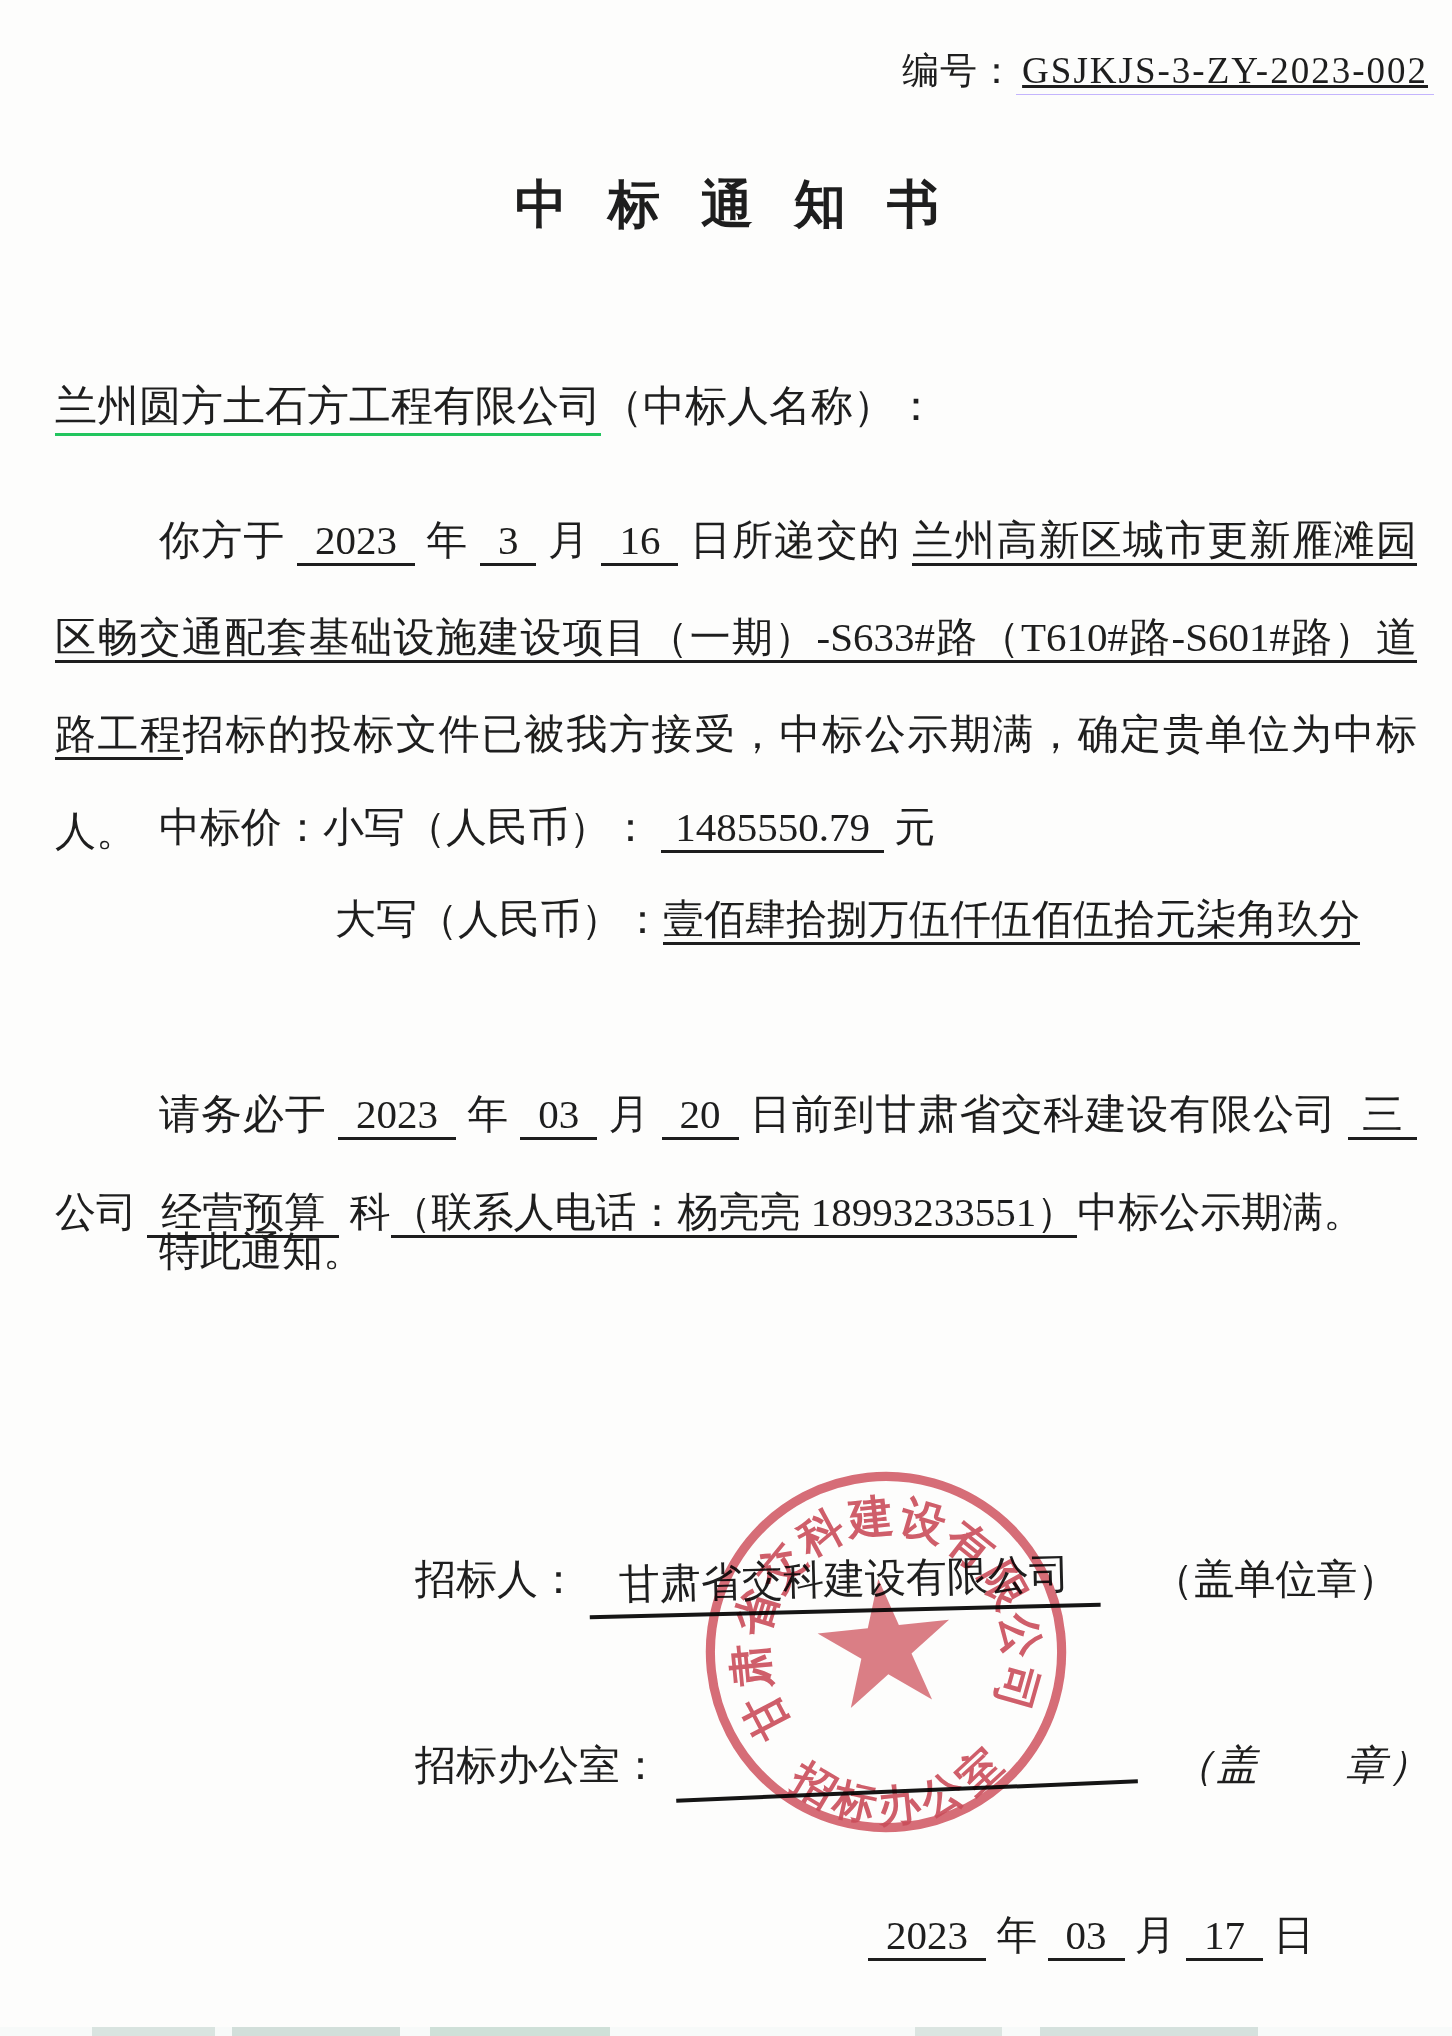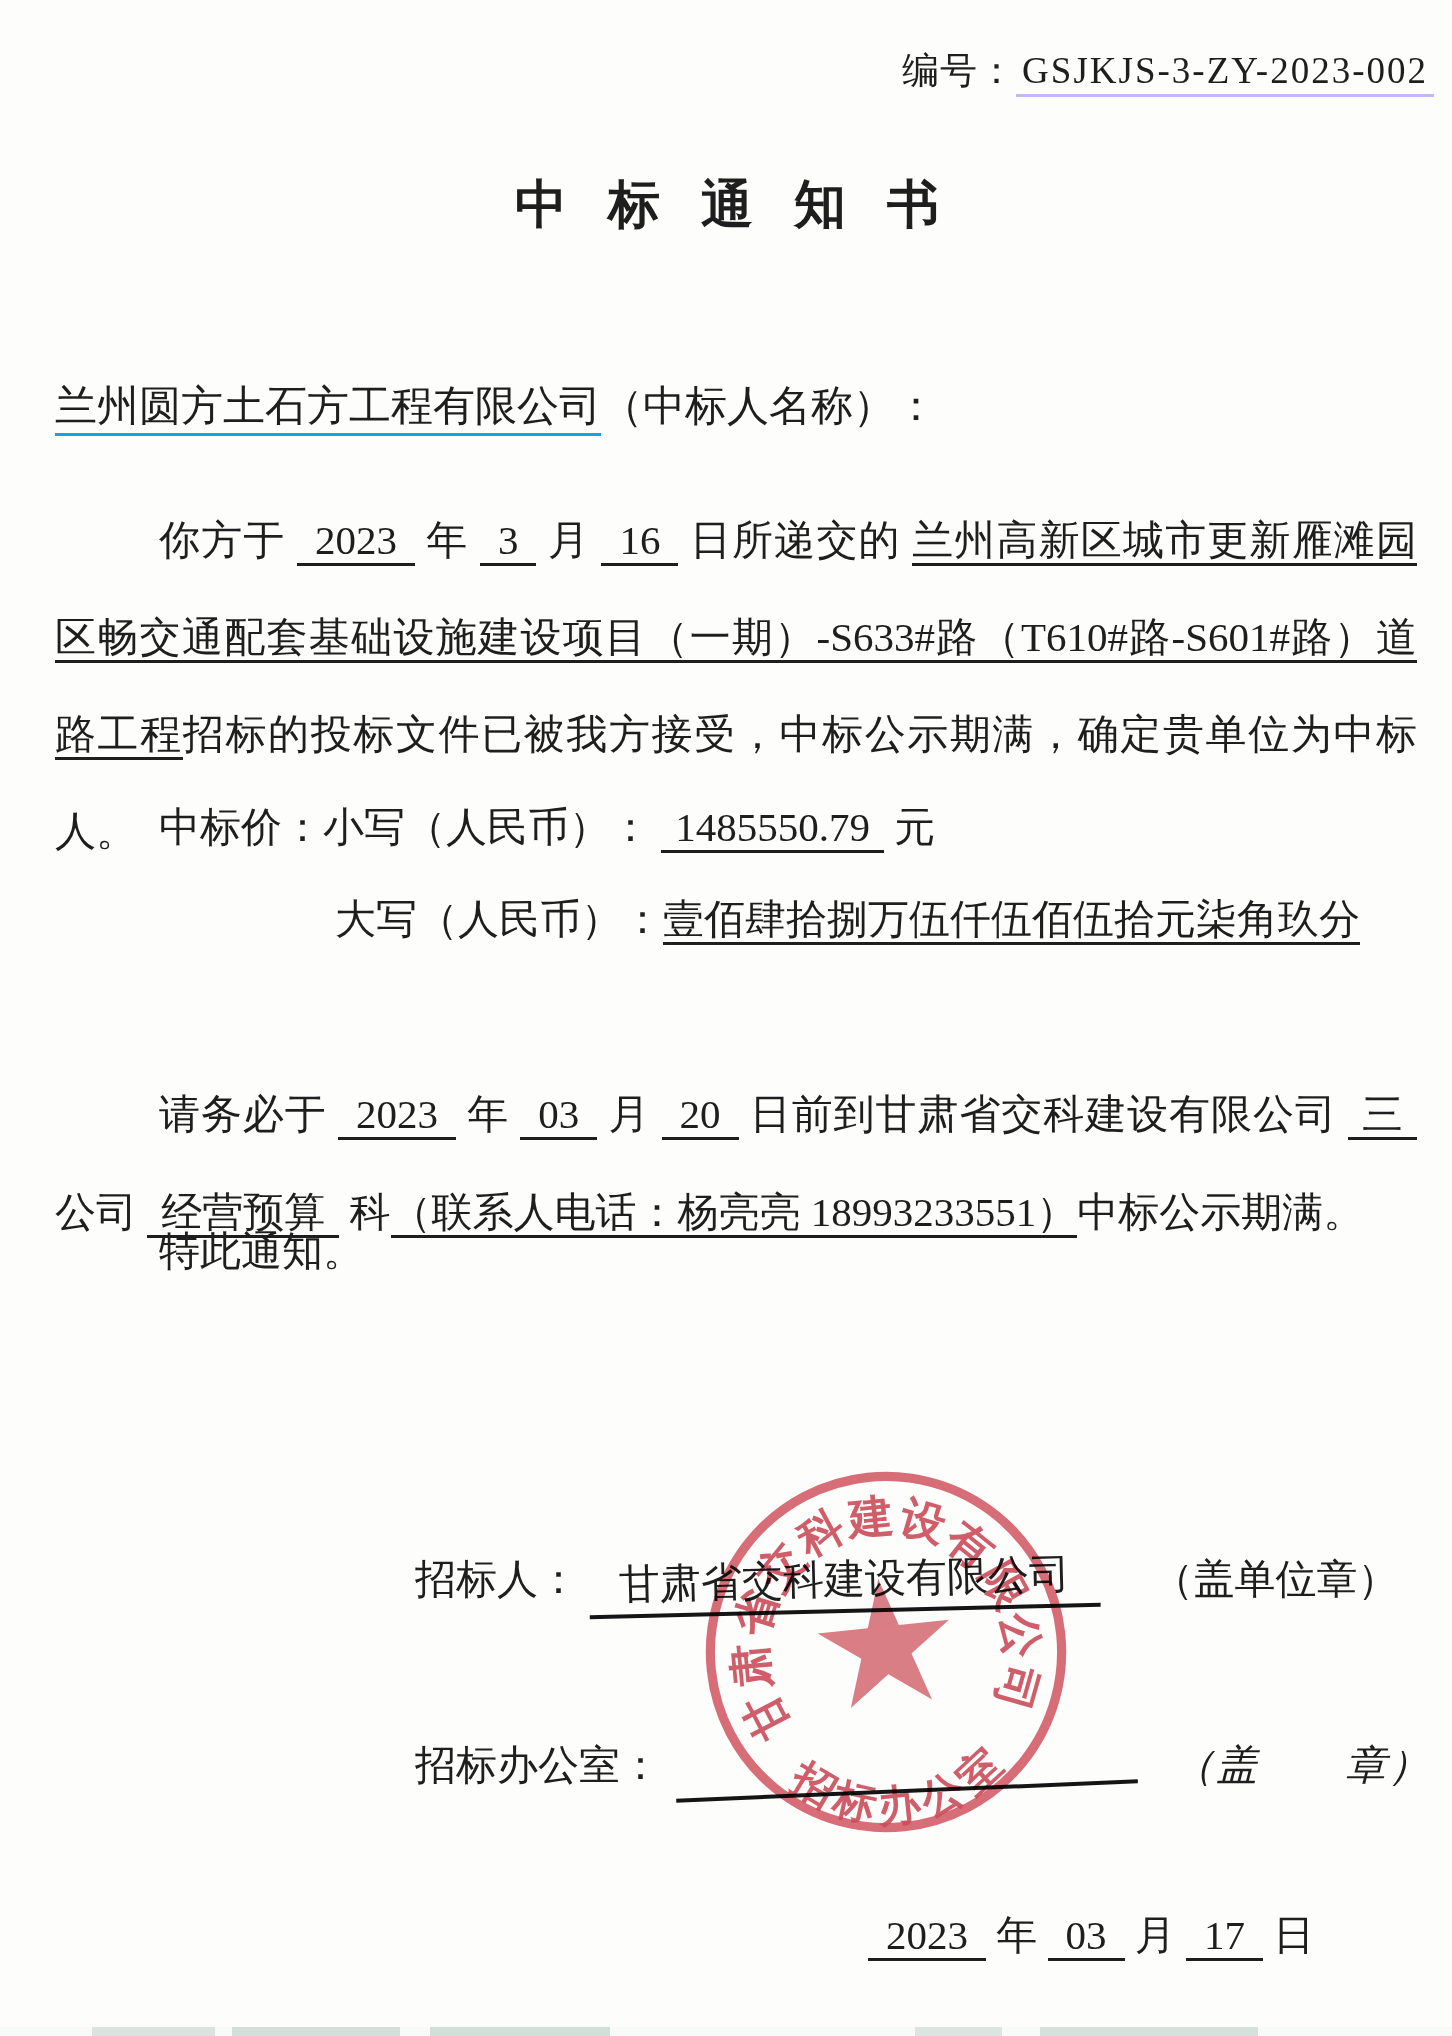--- a/index.html
+++ b/index.html
@@ -11,33 +11,33 @@
     overflow:hidden;
     font-family:"Liberation Serif","DejaVu Serif",serif;
     color:#1e1e1e;
   }
   
   .ref-line{
     position:absolute;top:46px;right:18px;
     font-size:37px;letter-spacing:1px;white-space:nowrap;
   }
   .ref-number{
-    border-bottom:3px solid #c4b5fd;
-    padding:0 6px 3px 6px;letter-spacing:2px;
+    border-bottom:1px solid #c4b5fd;
+    padding:0 6px 3px 6px;letter-spacing:2px;text-decoration:underline;
   }
   .doc-title{
     position:absolute;top:170px;left:0;width:100%;
     text-align:center;font-size:52px;font-weight:700;letter-spacing:14px;padding-left:8px;
   }
   
   .addressee{
     position:absolute;top:378px;left:55px;
     font-size:42px;white-space:nowrap;
   }
-  .addressee .company{border-bottom:3px solid #0ea5e9;padding-bottom:4px;}
+  .addressee .company{border-bottom:3px solid #22c55e;padding-bottom:4px;}
   .para{
     position:absolute;left:55px;width:1362px;
     font-size:41px;line-height:97px;text-align:justify;
   }
   .p1{top:492px;}
   .p2{top:1065px;line-height:98px;}
   .indent{text-indent:104px;}
   .blank{border-bottom:3px solid #1e1e1e;text-align:center;}
   .pad-num{padding:0 18px;}
   .pad-sm{padding:0 14px;}

